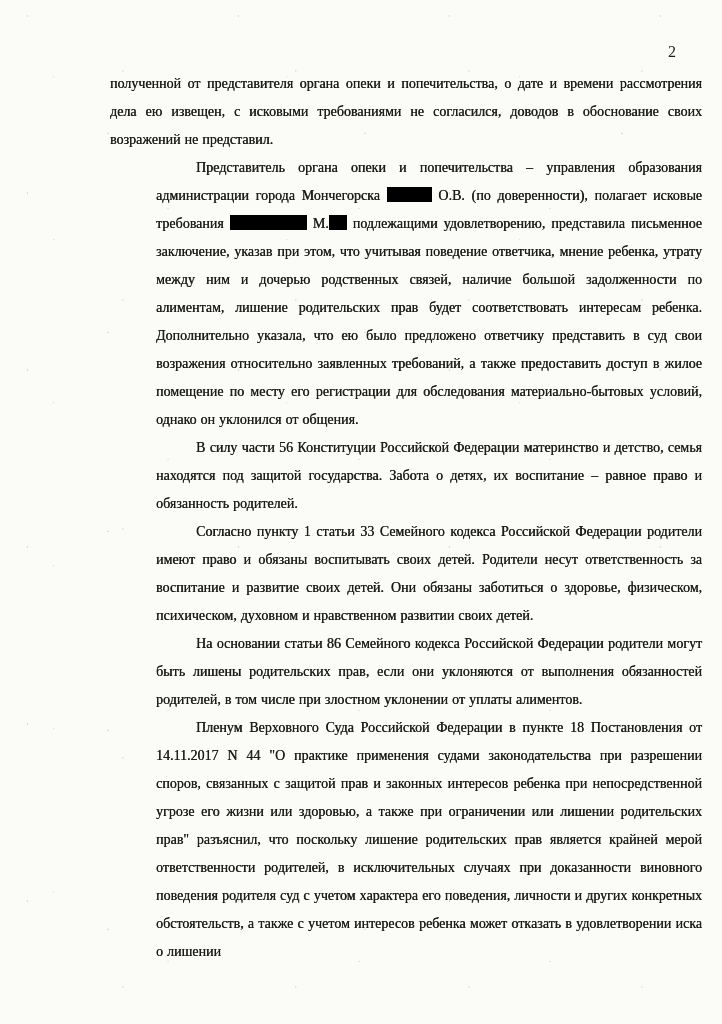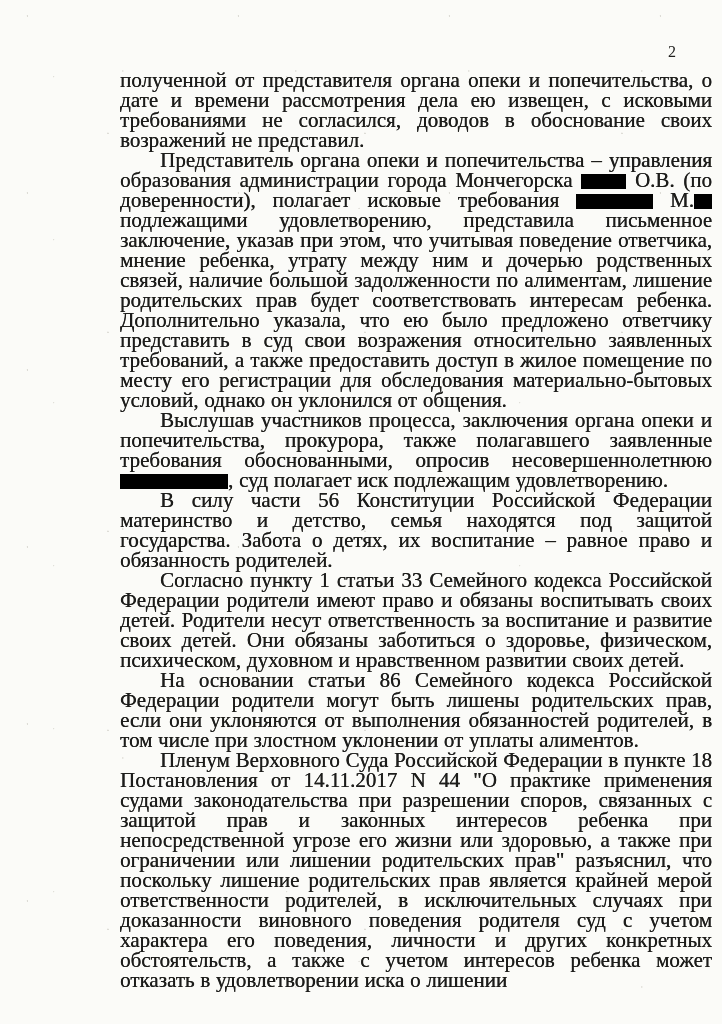--- a/index.html
+++ b/index.html
@@ -27,50 +27,50 @@
   .page-number {
     position: absolute;
     top: 44px;
     left: 668px;
     font-size: 16px;
     line-height: 1;
   }
   .doc-body {
     position: absolute;
     top: 70px;
-    left: 120px;
+    left: 110px;
     width: 592px;
-    font-size: 21px;
-    line-height: 20px;
+    font-size: 14px;
+    line-height: 28px;
     text-align: justify;
     
     text-shadow: 0.3px 0 0 currentColor;
     word-spacing: 0.5px;
   }
   .doc-body p {
     margin: 0;
     padding: 0;
   }
   .doc-body p.indent {
     text-indent: 40px;
+    margin-left: 46px;
   }
   .redaction {
     display: inline-block;
     background: #000000;
     height: 15px;
     vertical-align: -2px;
   }
 </style>
 </head>
 <body>
 
 <div class="page">
   <div class="page-number">2</div>
   <div class="doc-body" id="doc-body">
       <p>полученной от представителя органа опеки и попечительства, о дате и времени рассмотрения дела ею извещен, с исковыми требованиями не согласился, доводов в обоснование своих возражений не представил.</p>
       <p class="indent">Представитель органа опеки и попечительства – управления образования администрации города Мончегорска <span class="redaction" style="width: 45px; background: rgb(0, 0, 0);"></span> О.В. (по доверенности), полагает исковые требования <span class="redaction" style="width: 77px; background: rgb(0, 0, 0);"></span> М.<span class="redaction" style="width: 18px; background: rgb(0, 0, 0);"></span> подлежащими удовлетворению, представила письменное заключение, указав при этом, что учитывая поведение ответчика, мнение ребенка, утрату между ним и дочерью родственных связей, наличие большой задолженности по алиментам, лишение родительских прав будет соответствовать интересам ребенка. Дополнительно указала, что ею было предложено ответчику представить в суд свои возражения относительно заявленных требований, а также предоставить доступ в жилое помещение по месту его регистрации для обследования материально-бытовых условий, однако он уклонился от общения.</p>
-      <p class="indent">Выслушав участников процесса, заключения органа опеки и попечительства, прокурора, также полагавшего заявленные требования обоснованными, опросив несовершеннолетнюю <span class="redaction" style="width: 108px; background: rgb(0, 0, 0);"></span>, суд полагает иск подлежащим удовлетворению.</p>
       <p class="indent">В силу части 56 Конституции Российской Федерации материнство и детство, семья находятся под защитой государства. Забота о детях, их воспитание – равное право и обязанность родителей.</p>
       <p class="indent">Согласно пункту 1 статьи 33 Семейного кодекса Российской Федерации родители имеют право и обязаны воспитывать своих детей. Родители несут ответственность за воспитание и развитие своих детей. Они обязаны заботиться о здоровье, физическом, психическом, духовном и нравственном развитии своих детей.</p>
       <p class="indent">На основании статьи 86 Семейного кодекса Российской Федерации родители могут быть лишены родительских прав, если они уклоняются от выполнения обязанностей родителей, в том числе при злостном уклонении от уплаты алиментов.</p>
       <p class="indent">Пленум Верховного Суда Российской Федерации в пункте 18 Постановления от 14.11.2017 N 44 "О практике применения судами законодательства при разрешении споров, связанных с защитой прав и законных интересов ребенка при непосредственной угрозе его жизни или здоровью, а также при ограничении или лишении родительских прав" разъяснил, что поскольку лишение родительских прав является крайней мерой ответственности родителей, в исключительных случаях при доказанности виновного поведения родителя суд с учетом характера его поведения, личности и других конкретных обстоятельств, а также с учетом интересов ребенка может отказать в удовлетворении иска о лишении</p>
     </div>
 </div>
 
 </body></html>

